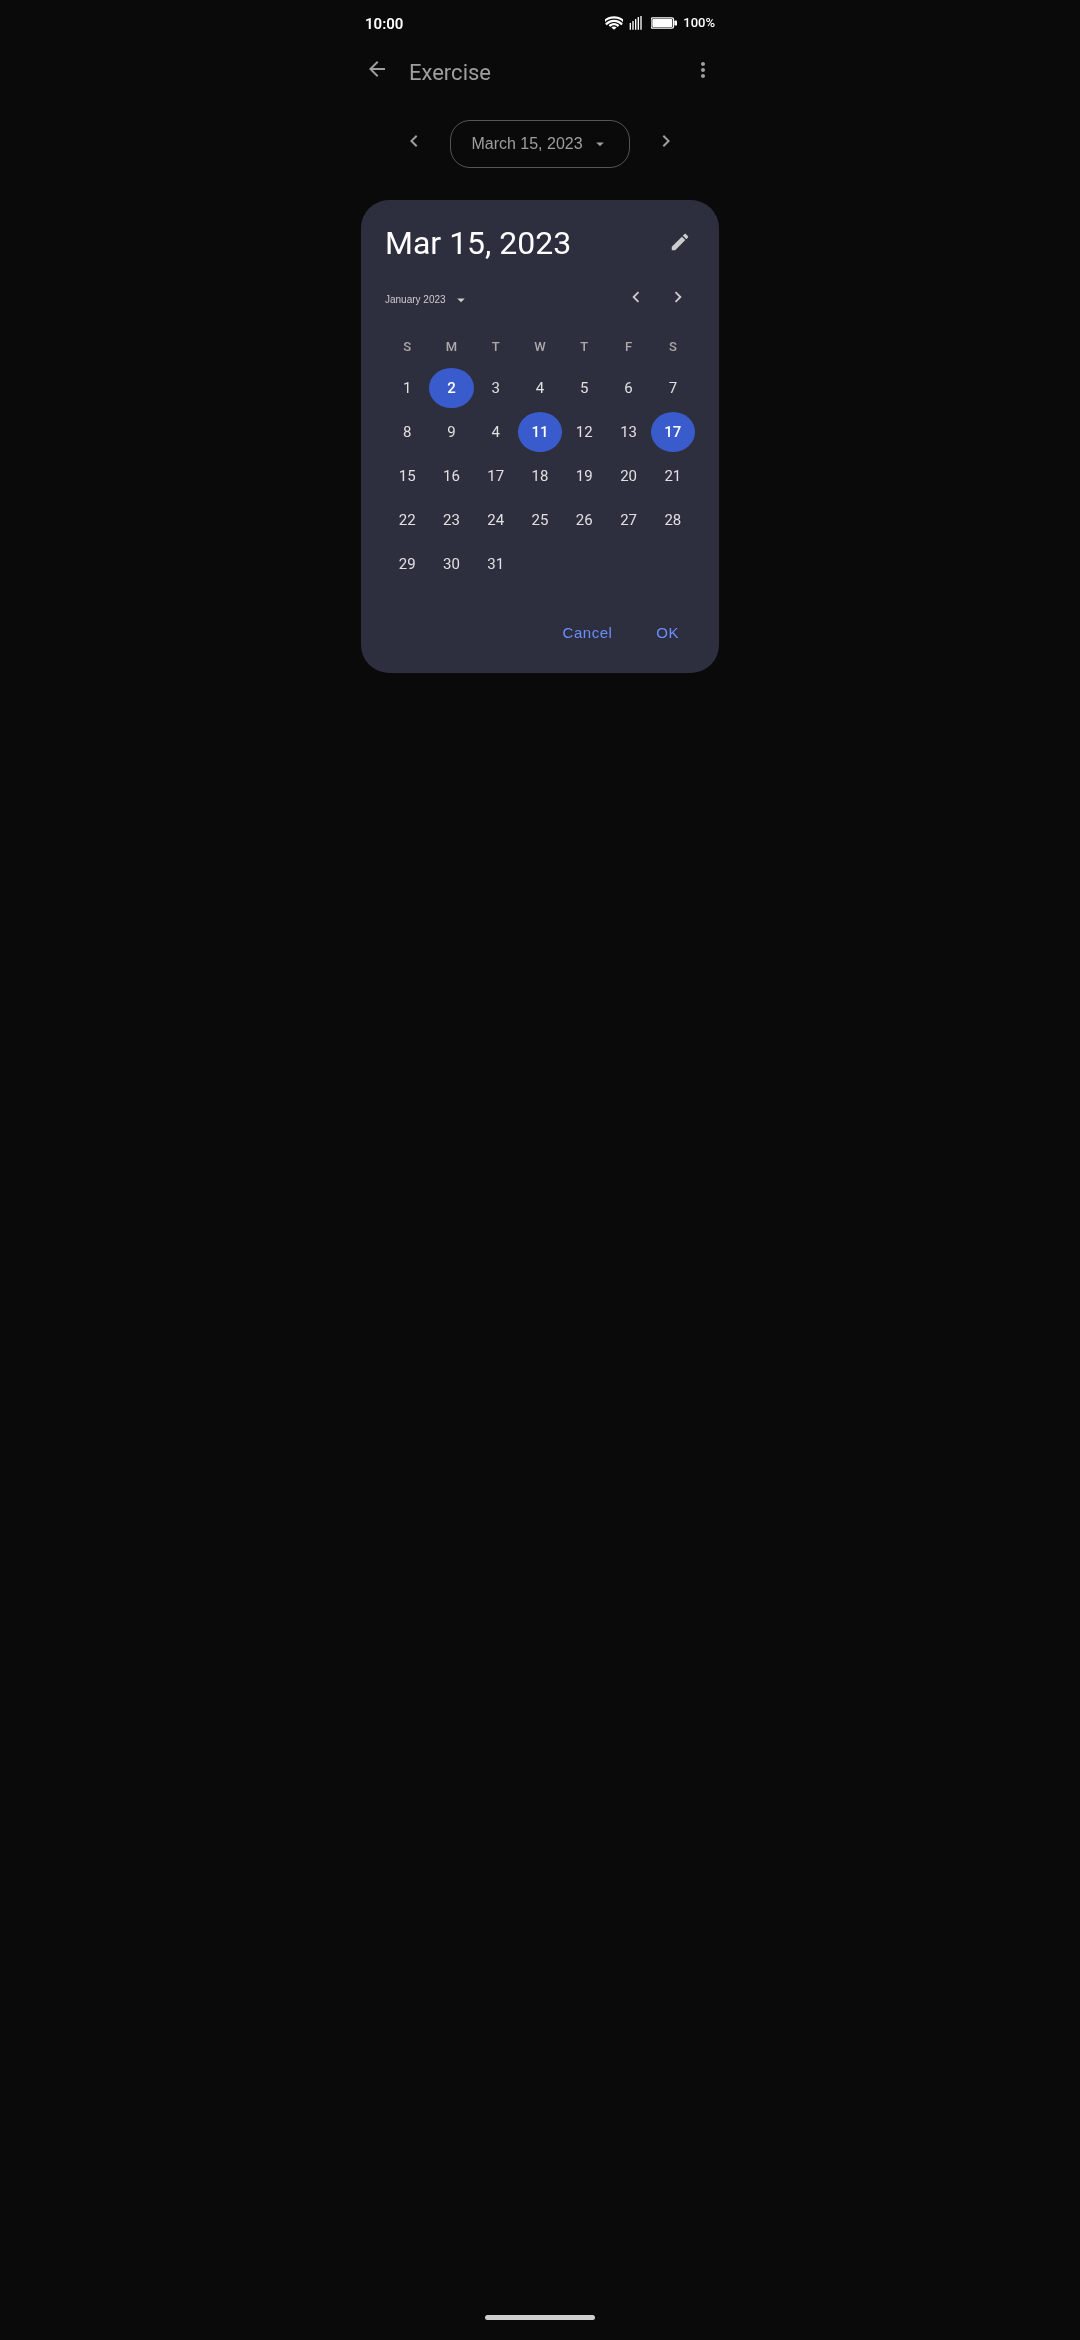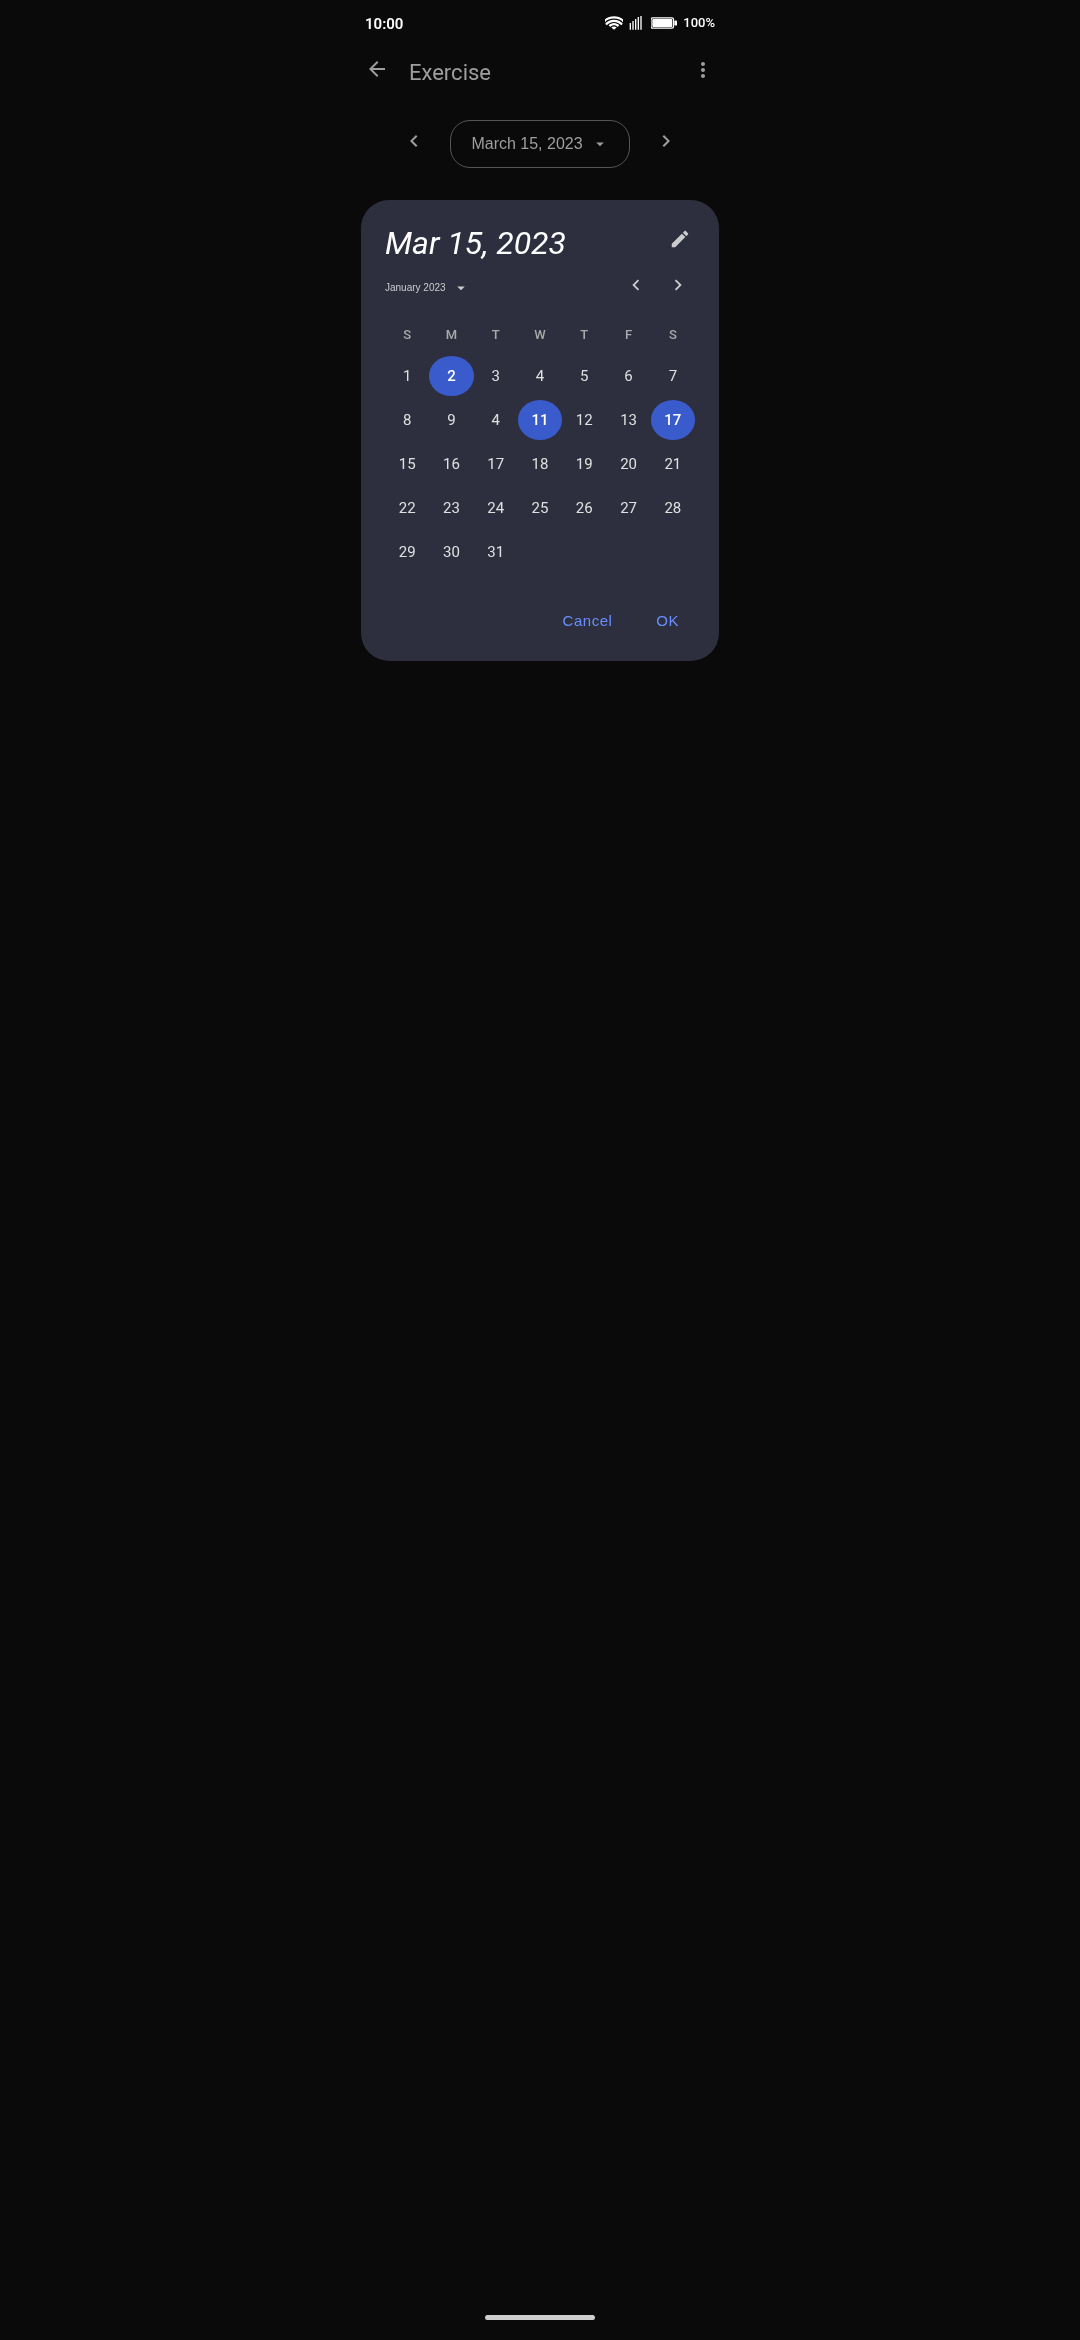--- a/index.html
+++ b/index.html
@@ -119,23 +119,22 @@
       background: #2d2f3e;
       border-radius: 28px;
       margin: 20px 16px;
       padding: 24px;
       position: relative;
     }
 
     .selected-date-header {
       display: flex;
       justify-content: space-between;
-      align-items: flex-start;
-      margin-bottom: 8px;
-      font-style: italic;
+      align-items: flex-end;
+      margin-bottom: 20px;
     }
 
     .selected-date-text {
       font-size: 32px;
       font-weight: 400;
       color: #ffffff;
     }
 
     .edit-btn {
       background: none;

